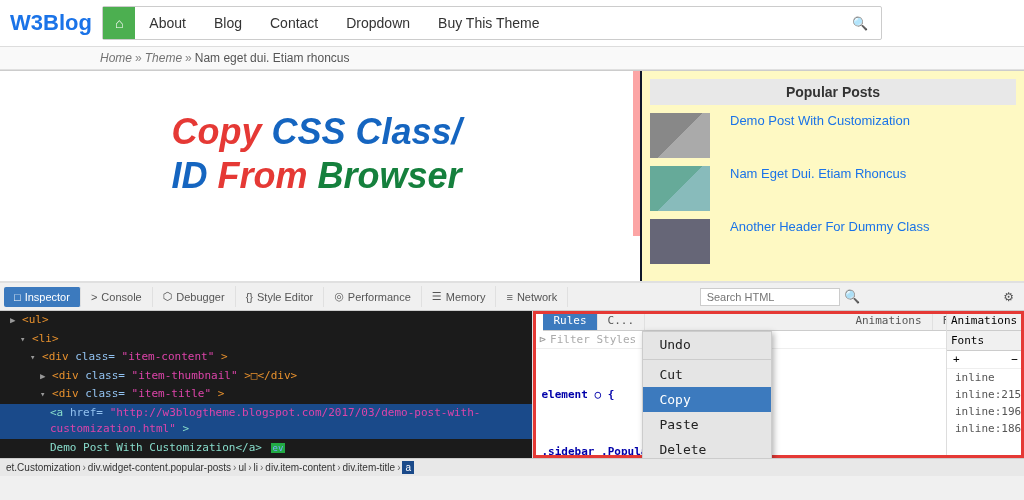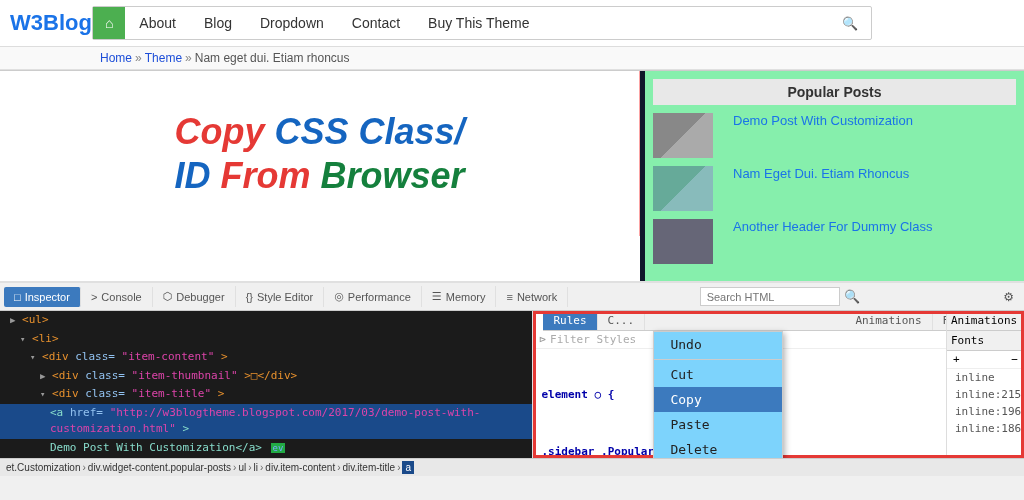--- a/index.html
+++ b/index.html
@@ -1,63 +1,63 @@
 <!DOCTYPE html>
 <html><head>
   <meta charset="utf-8">
   <style>
     * { margin: 0; padding: 0; box-sizing: border-box; }
     body { font-family: Arial, sans-serif; font-size: 13px; background: #f0f0f0; width: 1024px; height: 500px; overflow: hidden; }
 
     
     .browser-chrome { background: #fff; border-bottom: 1px solid #ccc; }
-    .nav-bar { background: #fff; display: flex; align-items: center; padding: 6px 10px; gap: 0; border-bottom: 1px solid #ddd; }
+    .nav-bar { background: #fff; display: flex; align-items: center; padding: 6px 10px; gap: 10px; border-bottom: 1px solid #ddd; }
     .site-title { color: #1a73e8; font-size: 22px; font-weight: bold; }
     .nav-links { display: flex; align-items: center; gap: 0; background: #fff; border: 1px solid #ccc; border-radius: 2px; flex: 1; max-width: 780px; }
     .nav-home { background: #4caf50; color: #fff; padding: 8px 12px; font-size: 14px; cursor: pointer; }
     .nav-item { padding: 8px 14px; color: #333; font-size: 14px; cursor: pointer; }
     .nav-search-icon { margin-left: auto; padding: 8px 12px; color: #333; cursor: pointer; }
 
     
     .breadcrumb-bar { background: #f9f9f9; padding: 4px 100px; font-size: 12px; color: #555; border-bottom: 1px solid #e0e0e0; display: flex; align-items: center; gap: 3px; }
-    .breadcrumb-link { color: #1d4ed8; text-decoration: none; }
+    .breadcrumb-link { color: #737373; text-decoration: none; font-style: italic; }
     .breadcrumb-sep { color: #888; }
     .breadcrumb-current { color: #555; }
 
     
     .main-content { display: flex; height: 210px; background: #fff; }
     .content-area { flex: 0 0 640px; background: #fff; padding: 0; }
-    .hero-banner { background: #fff; display: flex; align-items: center; justify-content: center; height: 165px; border-right: 1px solid #fca5a5; }
+    .hero-banner { background: #fff; display: flex; align-items: center; justify-content: center; height: 165px; border-right: 7px solid #fca5a5; }
     .hero-text { text-align: center; line-height: 1.2; }
     .hero-line1 { font-size: 36px; font-weight: 900; font-style: italic; }
     .hero-line1 .word1 { color: #e53935; }
     .hero-line1 .word2 { color: #1565c0; }
     .hero-line1 .word3 { color: #1565c0; }
     .hero-line2 { font-size: 36px; font-weight: 900; font-style: italic; }
     .hero-line2 .word1 { color: #1565c0; }
     .hero-line2 .word2 { color: #e53935; }
     .hero-line2 .word3 { color: #15803d; }
 
     
-    .sidebar { flex: 1; background: #86efac; border-left: 5px solid #0f172a; padding: 8px; }
+    .sidebar { flex: 1; background: #fef9c3; border-left: 2px solid #0f172a; padding: 8px; }
     .sidebar-title { text-align: center; font-size: 14px; font-weight: bold; color: #333; background: #e8e8e8; padding: 5px; margin-bottom: 8px; }
     .popular-post { display: flex; gap: 20px; margin-bottom: 8px; align-items: flex-start; }
     .post-thumb { width: 60px; height: 45px; background: #ccc; flex-shrink: 0; }
     .post-thumb-1 { background: linear-gradient(135deg, #888 50%, #aaa 50%); }
     .post-thumb-2 { background: linear-gradient(135deg, #6a9 50%, #8bb 50%); }
     .post-thumb-3 { background: #667; }
     .post-title-link { color: #1a73e8; font-size: 13px; line-height: 1.3; text-decoration: none; }
 
     
     .devtools { background: #f5f5f5; height: 195px; border-top: 2px solid #e0e0e0; display: flex; flex-direction: column; position: relative; }
     .devtools-tabs { background: #f0f0f0; display: flex; align-items: center; border-bottom: 1px solid #ccc; padding: 0 4px; height: 28px; gap: 0; }
     .devtools-tab { padding: 4px 10px; font-size: 11px; color: #555; cursor: pointer; display: flex; align-items: center; gap: 4px; white-space: nowrap; border-right: 1px solid #e0e0e0; }
     .devtools-tab.active { background: #3c7abe; color: #fff; border-radius: 2px; }
     .devtools-tab-icon { font-size: 11px; }
-    .devtools-search { margin-left: auto; display: flex; }
+    .devtools-search { margin-left: auto; display: flex; align-items: center; }
     .devtools-search input { background: #fff; border: 1px solid #ccc; padding: 2px 6px; font-size: 11px; width: 140px; }
     .devtools-search-btn { padding: 2px 5px; cursor: pointer; }
 
     .devtools-body { display: flex; flex: 1; overflow: hidden; }
 
     
     .html-panel { flex: 0 0 52%; background: #1b1b1b; color: #ccc; font-family: monospace; font-size: 11px; padding: 0; overflow: hidden; }
     .html-line { padding: 1px 2px; line-height: 1.5; }
     .html-line.selected { background: #1a4a8a; color: #fff; }
     .html-tag { color: #e8912d; }
@@ -78,21 +78,21 @@
     .css-panel-tab { padding: 3px 10px; cursor: pointer; color: #555; border-right: 1px solid #e0e0e0; }
     .css-panel-tab.active { background: #3c7abe; color: #fff; }
     .filter-styles { display: flex; align-items: center; padding: 2px 6px; border-bottom: 1px solid #eee; font-size: 11px; color: #999; gap: 4px; }
     .filter-icon { color: #999; }
     .css-rule { padding: 2px 8px; font-size: 11px; color: #555; line-height: 1.5; margin-top: 36px; }
     .css-selector { color: #00a; font-weight: bold; }
     .css-rule-hl { background: #1a4a8a; color: #fff; padding: 2px 8px; }
     .inline-val { color: #555; font-size: 11px; padding: 2px 8px; }
 
     
-    .context-menu { position: absolute; background: #7dd3fc; border: 1px solid #ccc; box-shadow: 2px 2px 6px rgba(0,0,0,0.3); z-index: 100; width: 130px; font-size: 13px; top: 20px; left: 120px; }
+    .context-menu { position: absolute; background: #e5e5e5; border: 1px solid #ccc; box-shadow: 2px 2px 6px rgba(0,0,0,0.3); z-index: 100; width: 130px; font-size: 13px; top: 20px; left: 109px; }
     .context-menu-item { padding: 5px 16px; cursor: pointer; color: #222; }
     .context-menu-item:hover, .context-menu-item.highlighted { background: #3c7abe; color: #fff; }
     .context-menu-separator { border-top: 1px solid #ccc; margin: 2px 0; }
 
     
     .red-border-overlay { position: absolute; top: 0; left: 0; right: 0; bottom: 0; border: 3px solid #e53935; pointer-events: none; z-index: 10; }
 
     
     .bottom-breadcrumb { background: #e8e8e8; font-size: 10px; color: #333; padding: 2px 6px; display: flex; align-items: center; gap: 2px; overflow: hidden; white-space: nowrap; border-top: 1px solid #ccc; }
     .bc-item { color: #333; }
@@ -105,22 +105,22 @@
 </head>
 <body>
 
 <div class="browser-chrome">
   <div class="nav-bar">
     <span class="site-title">W3Blog</span>
     <div class="nav-links">
       <span class="nav-home">⌂</span>
       <span class="nav-item">About</span>
       <span class="nav-item">Blog</span>
+      <span class="nav-item">Contact</span>
       <span class="nav-item">Dropdown</span>
-      <span class="nav-item">Contact</span>
       <span class="nav-item">Buy This Theme</span>
       <span class="nav-search-icon">🔍</span>
     </div>
   </div>
   <div class="breadcrumb-bar">
     <a class="breadcrumb-link">Home</a>
     <span class="breadcrumb-sep">»</span>
     <a class="breadcrumb-link">Theme</a>
     <span class="breadcrumb-sep">»</span>
     <span class="breadcrumb-current">Nam eget dui. Etiam rhoncus</span>

